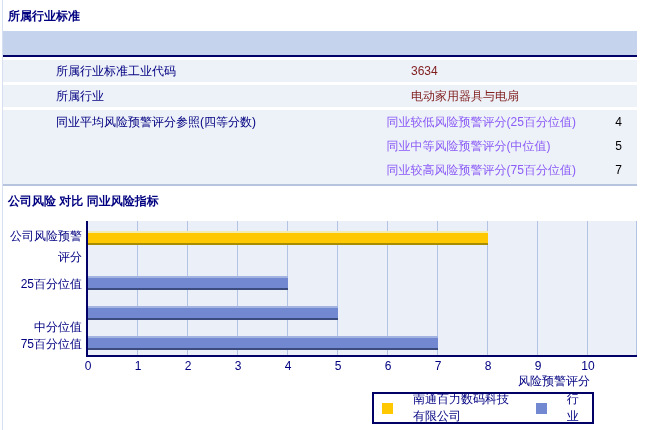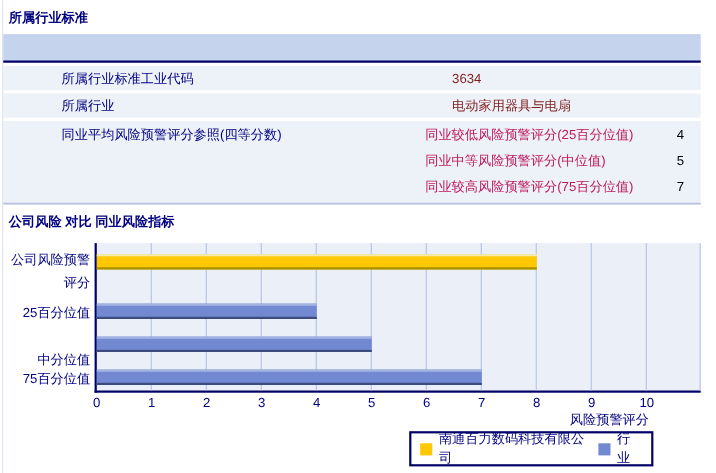--- a/index.html
+++ b/index.html
@@ -13,38 +13,38 @@
   
   .tbl { position:absolute; left:3px; top:31px; width:634px; border-bottom:2px solid #B6C4DE; }
   .tbl-head { height:26px; background:#C5D3EC; border-bottom:2px solid #000066; }
   .trow { display:flex; background:#EDF1F8; margin-top:3px; color:#000080;padding-left:43px; }
   .trow .lbl { width:365px; padding-left:10px; }
   .trow .val { color:#7f1d1d; }
   .r1, .r2 { height:22px; line-height:22px; }
   .r3 .lbl { line-height:24px; }
   .subcol { display:flex; flex-direction:column; width:269px; padding-bottom:2px; }
   .subrow { display:flex; height:24px; line-height:24px; }
-  .subrow .sublbl { flex:1; color:#be185d; }
+  .subrow .sublbl { flex:1; color:#8b5cf6; }
   .subrow .subval { width:54px; text-align:right; padding-right:15px; color:#000000; }
 
   
   #plot { position:absolute; left:86px; top:221px; width:551px; height:136px; background:#EBEFF7;
           border-left:2px solid #000066; border-bottom:2px solid #000066; }
   .grid { position:absolute; top:0; bottom:0; width:1px; background:#B3C3E3; }
   .bar { position:absolute; left:0; height:14px; }
   .bar.company { background:#FFC800; border-top:2px solid #F2ECB3; border-bottom:2px solid #A78D00; }
   .bar.industry { background:#7289D2; border-top:2px solid #A2B3E2; border-bottom:2px solid #3C4B7E; }
   .ylab { position:absolute; left:2px; width:80px; text-align:right; color:#000080; line-height:14px; }
   .ylab.wrap { line-height:21px; }
   .xtick { position:absolute; top:359px; width:30px; text-align:center; color:#000080; }
   .xlabel { position:absolute; top:373px; left:450px; width:140px; text-align:right; color:#000080; }
 
   
   .legend { position:absolute; left:372px; top:392px; width:222px; height:32px; background:#ffffff;
-            border:2px solid #000066; display:flex; align-items:center; padding:0 8px; gap:6px; color:#000080; }
+            border:2px solid #000066; display:flex; align-items:center; padding:0 8px; gap:20px; color:#000080; }
   .swatch { width:11px; height:11px; flex:0 0 auto; }
 </style>
 </head>
 <body>
 
 <div class="page">
   <div class="left-border"></div>
 
   <div class="sec-title" id="title1">所属行业标准</div>
 

